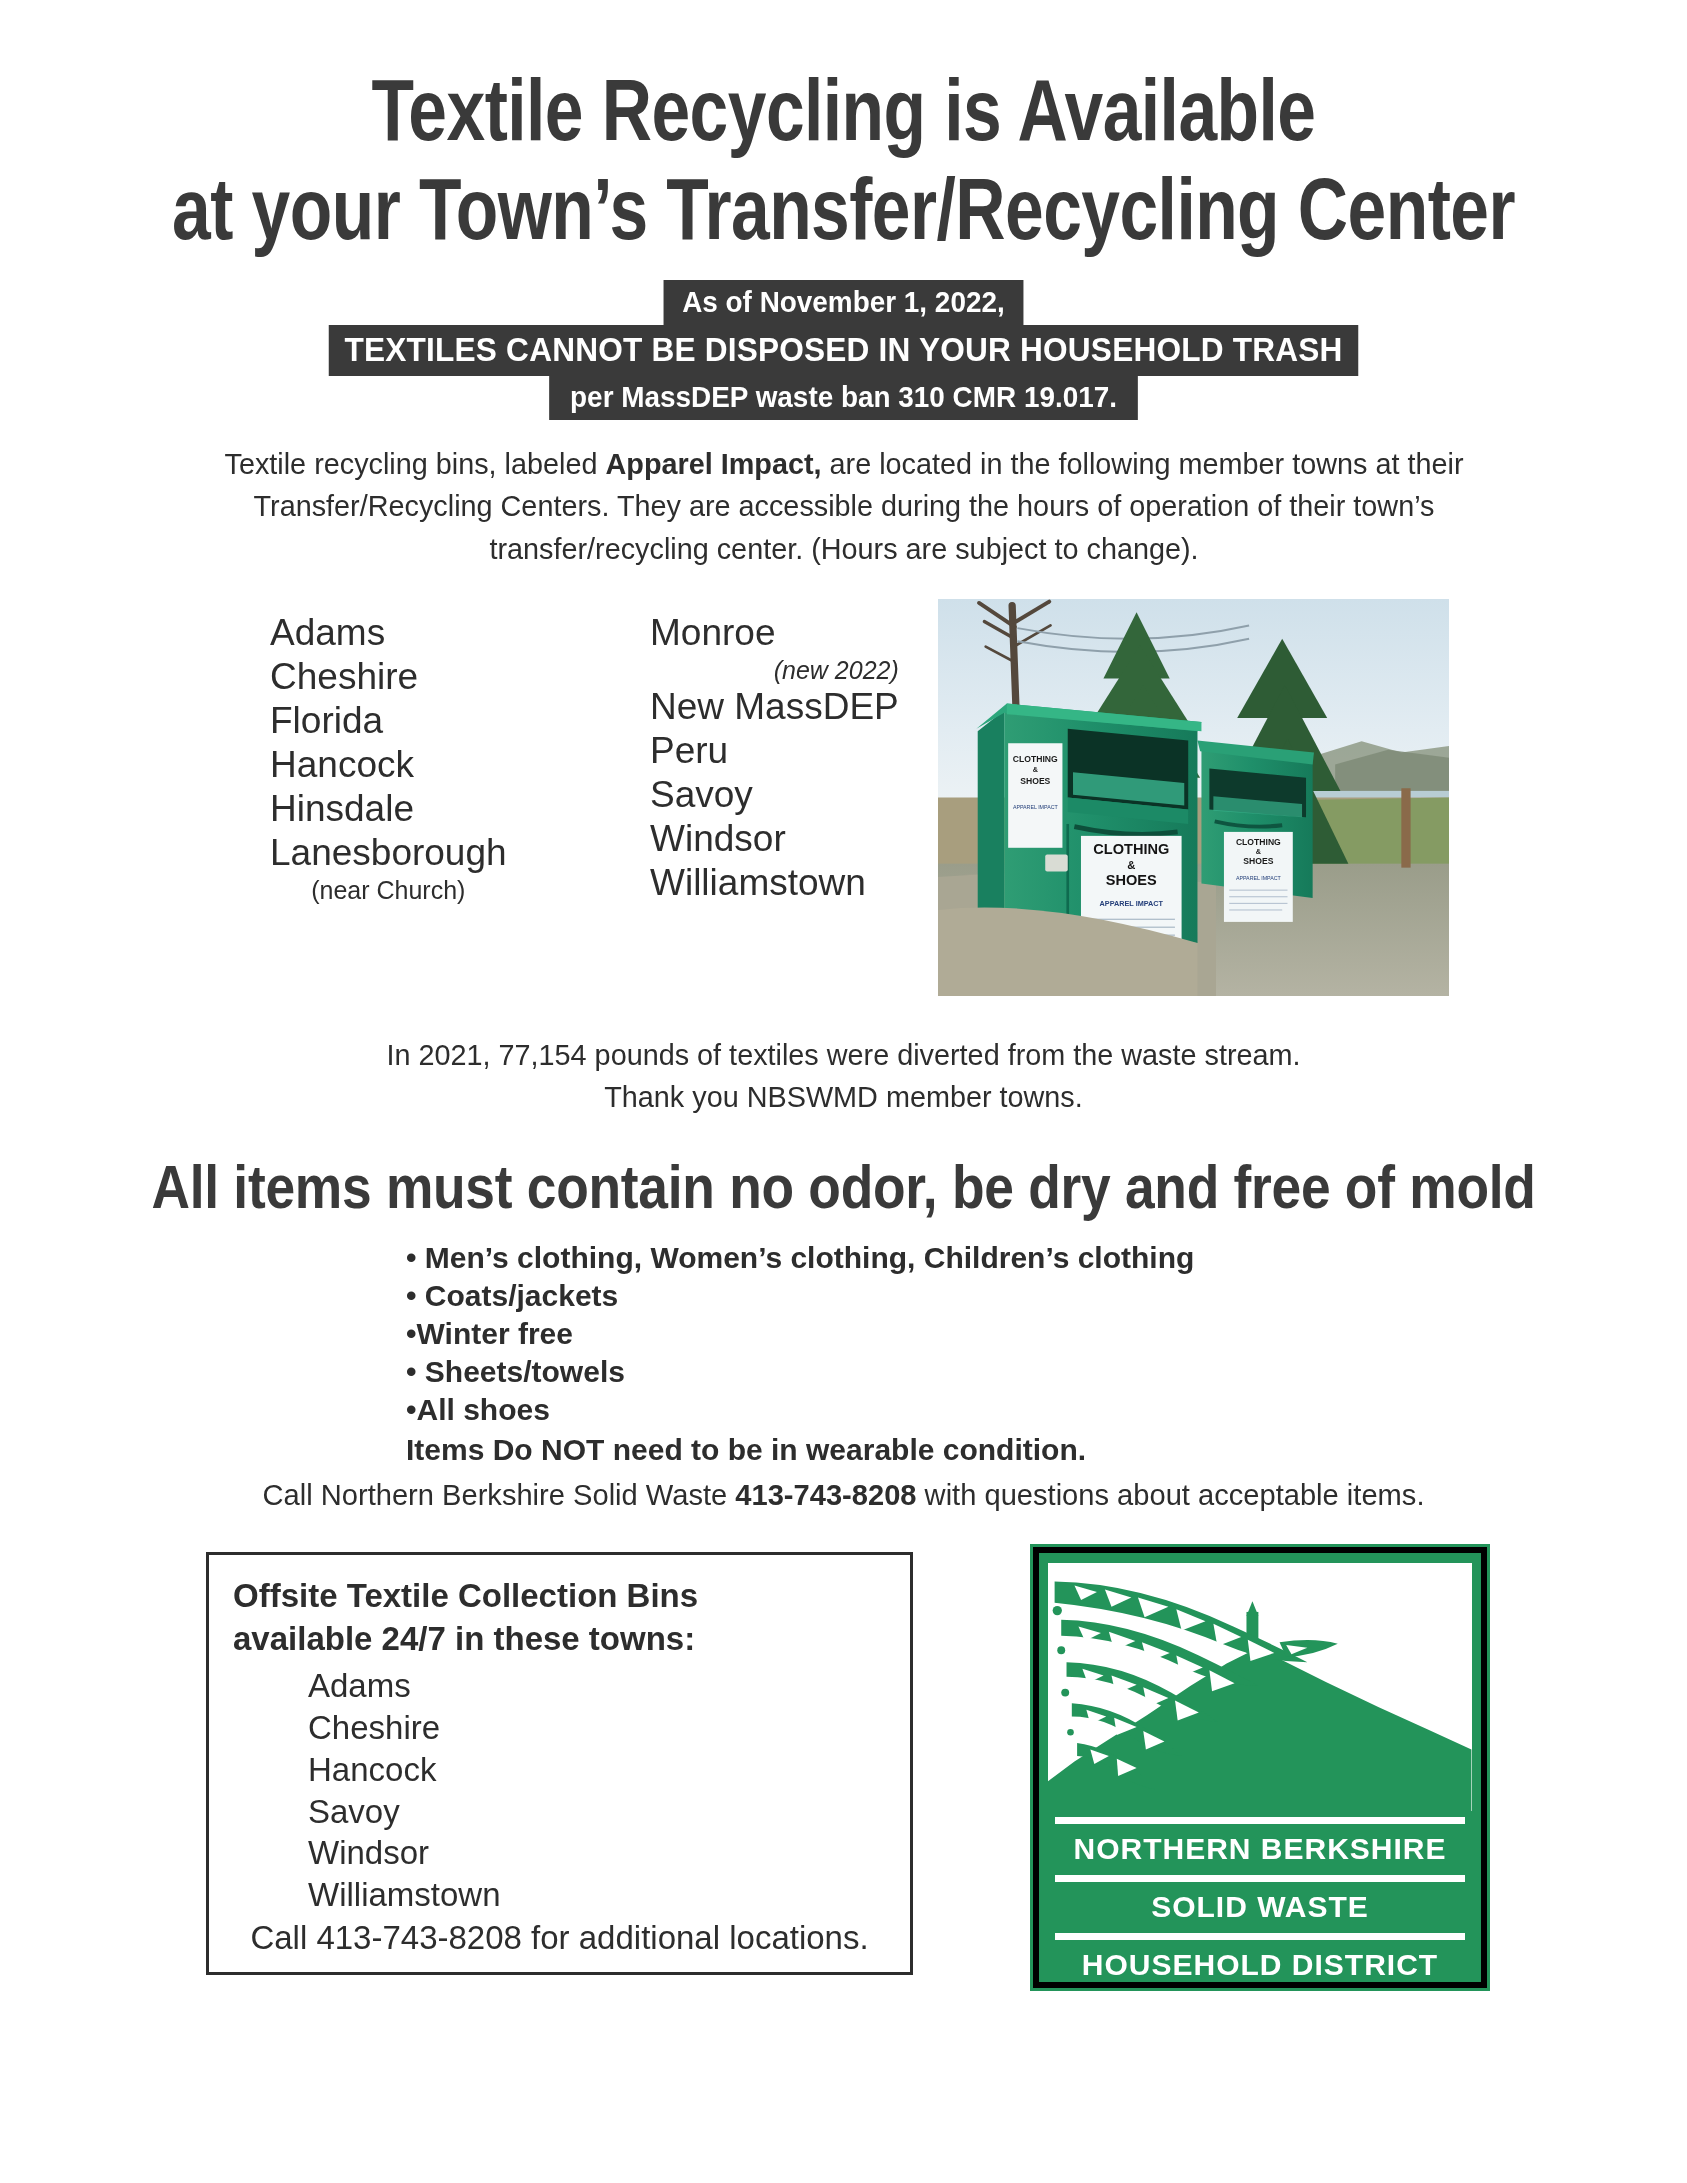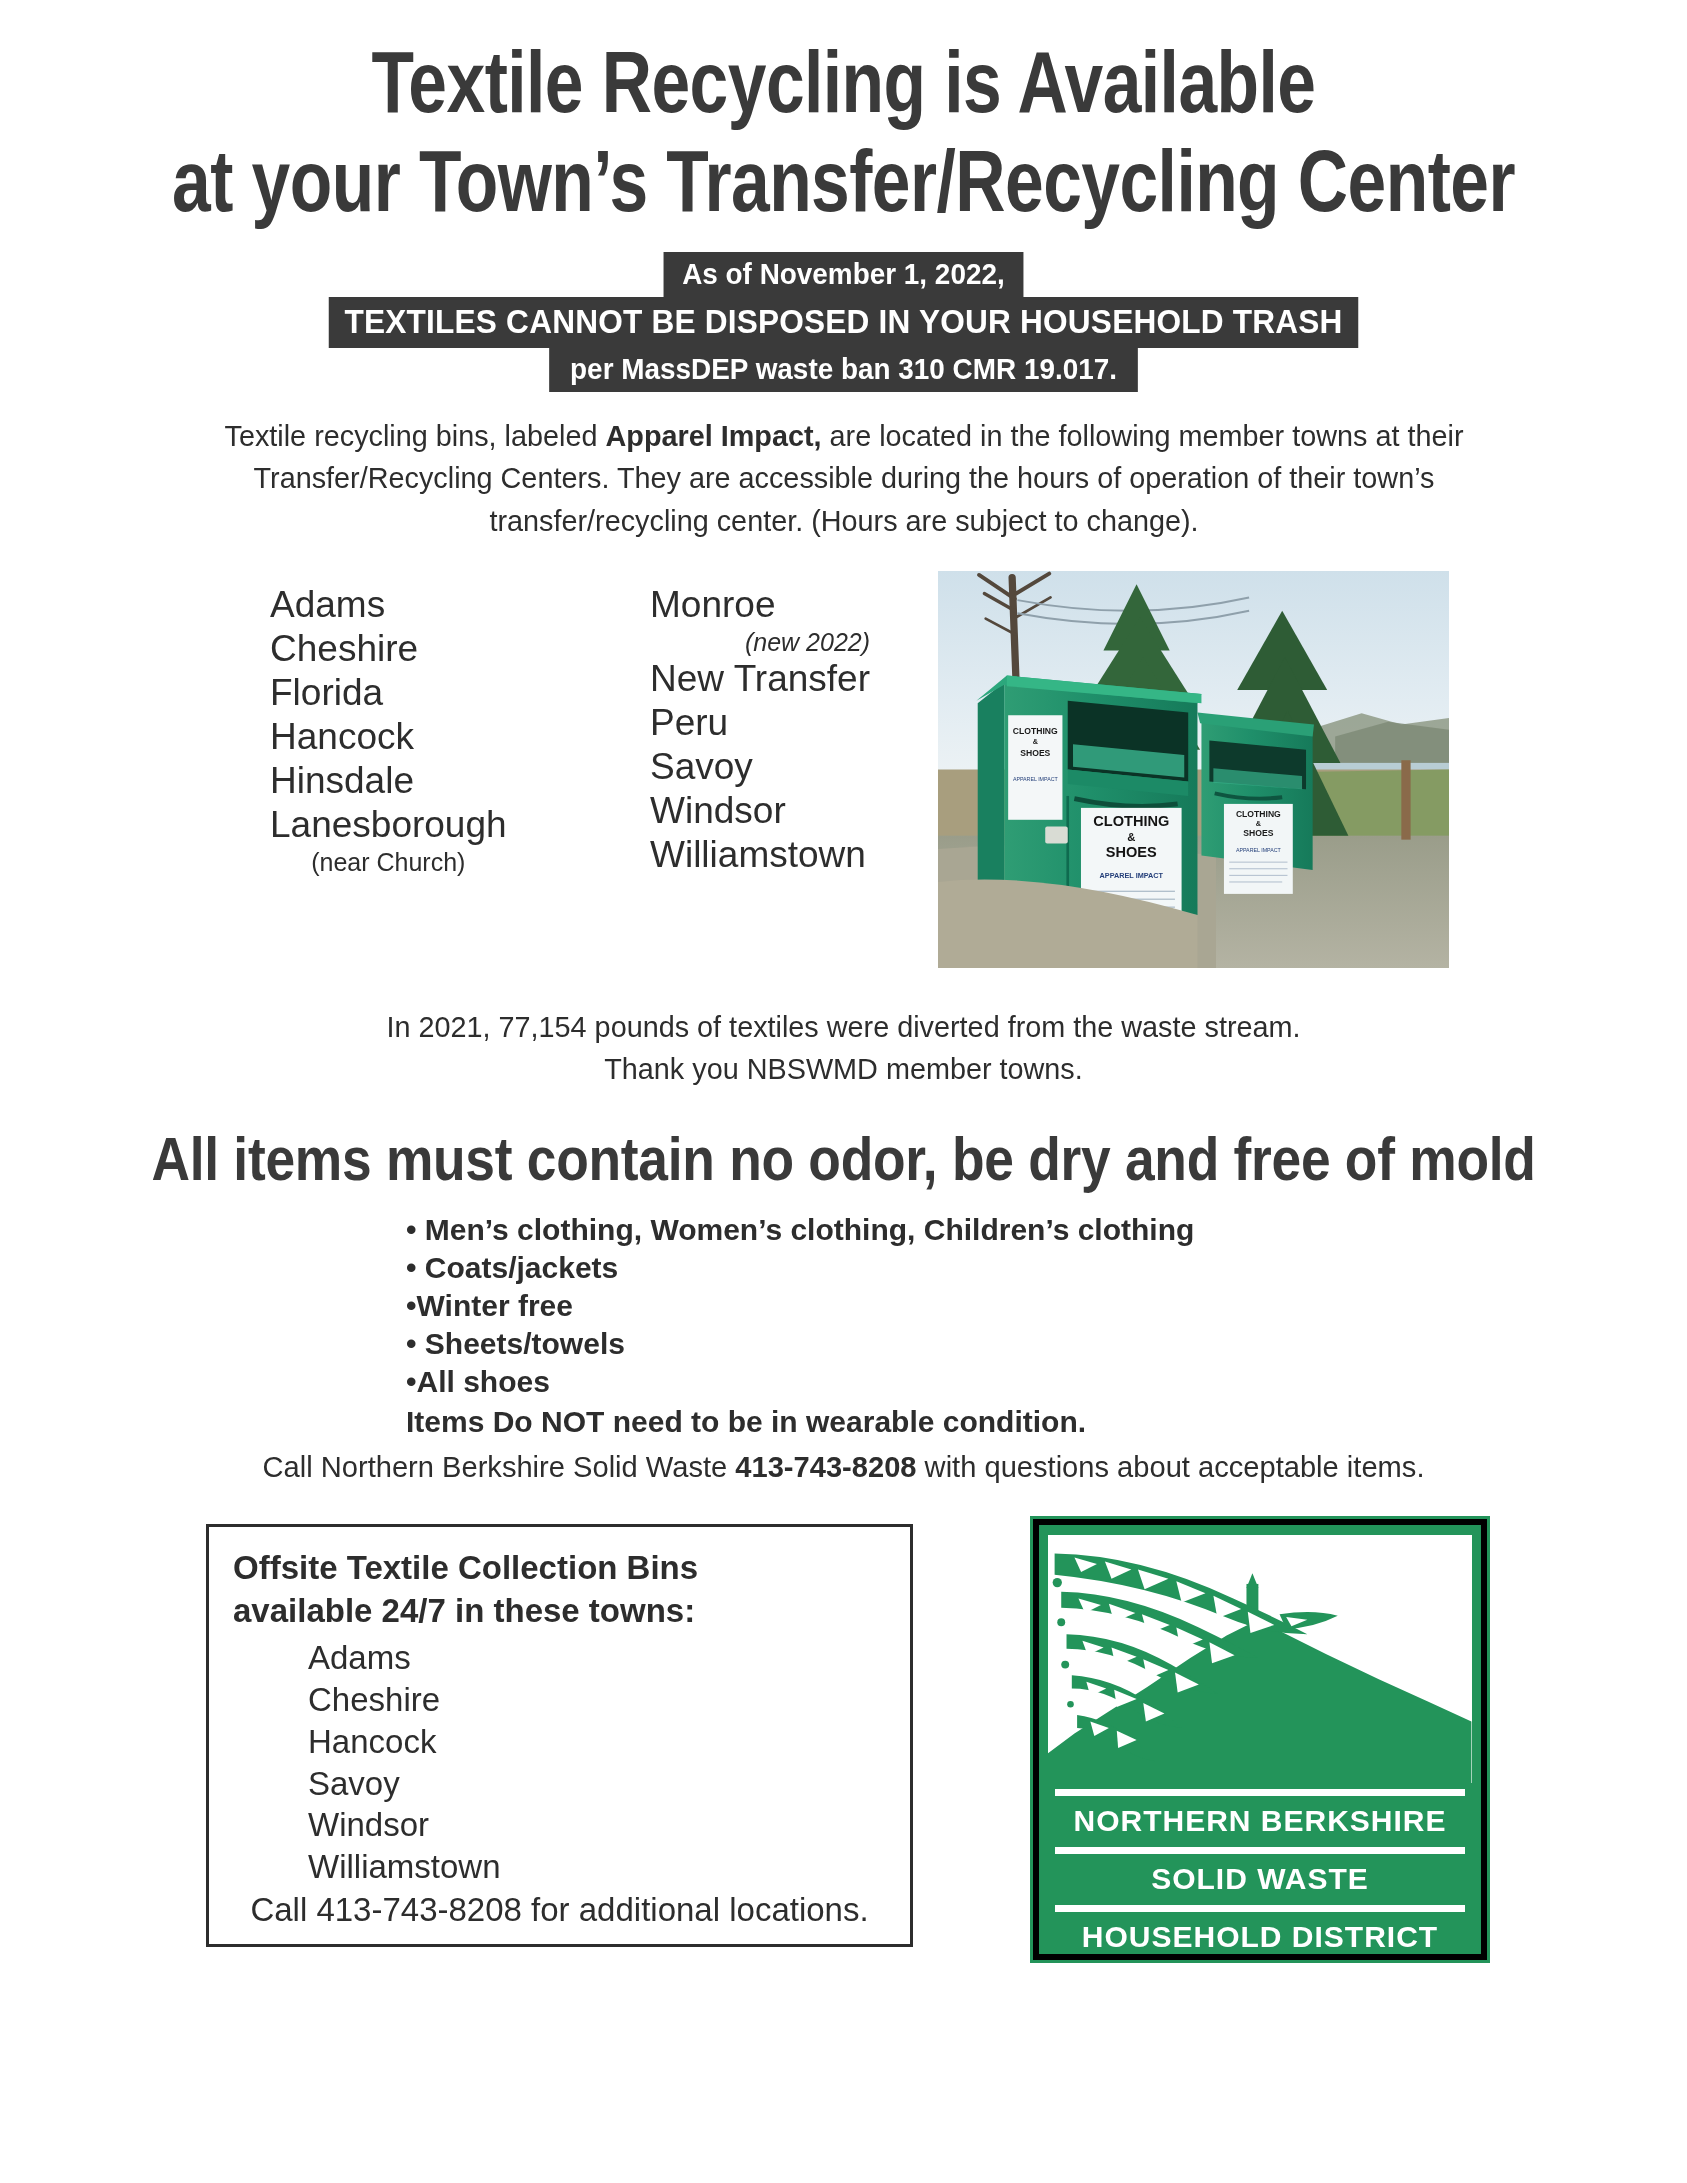--- a/index.html
+++ b/index.html
@@ -13,20 +13,21 @@
     font-family: "Liberation Sans", sans-serif;
     color: #2d2d2d;
     position: relative;
     overflow: hidden;
   }
 
   
   .title-block {
     text-align: center;
     padding-top: 37px;
+    margin-top: 28px;
   }
   .title-line {
     font-family: "Liberation Sans Narrow", "Liberation Sans", sans-serif;
     font-weight: bold;
     color: #3a3a3a;
     letter-spacing: -0.7px;
     line-height: 1.03;
     transform: scaleX(0.80);
     transform-origin: center center;
     white-space: nowrap;
@@ -258,21 +259,21 @@
     <div>Florida</div>
     <div>Hancock</div>
     <div>Hinsdale</div>
     <div>Lanesborough</div>
     <div class="town-note">(near Church)</div>
   </div>
 
   <div class="town-col right">
     <div>Monroe</div>
     <div class="town-note italic">(new 2022)</div>
-    <div>New Transfer</div>
+    <div>New MassDEP</div>
     <div>Peru</div>
     <div>Savoy</div>
     <div>Windsor</div>
     <div>Williamstown</div>
   </div>
 
   <div class="photo">
     <svg width="511" height="397" viewBox="0 0 772 600" preserveAspectRatio="none">
       <defs>
         <linearGradient id="skyg" x1="0" y1="0" x2="0" y2="1">

